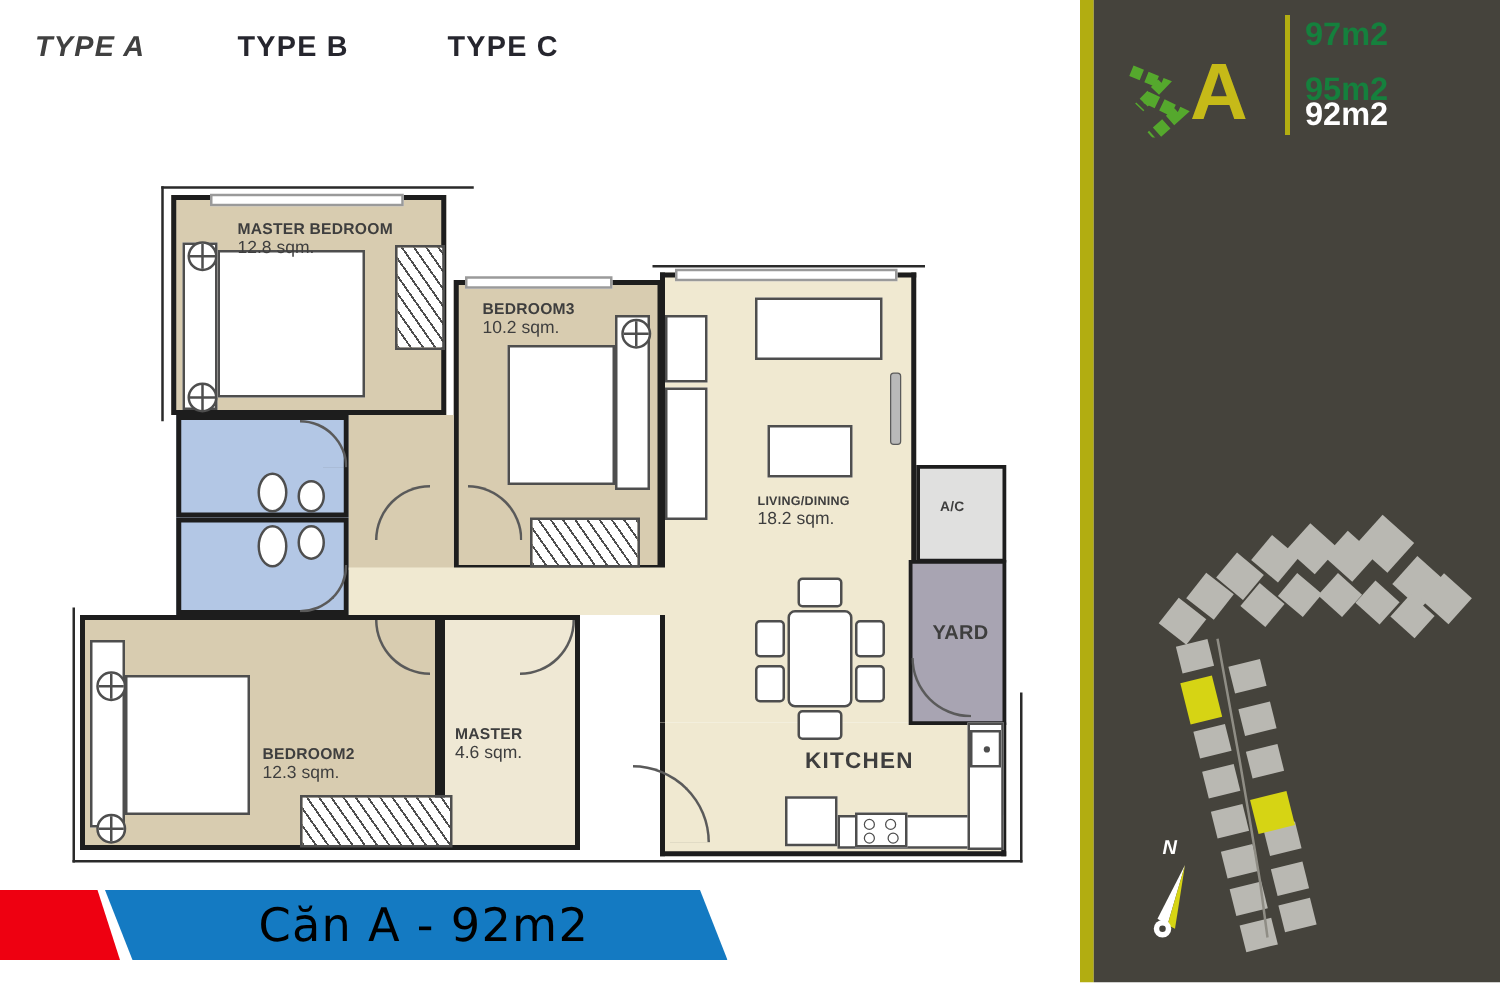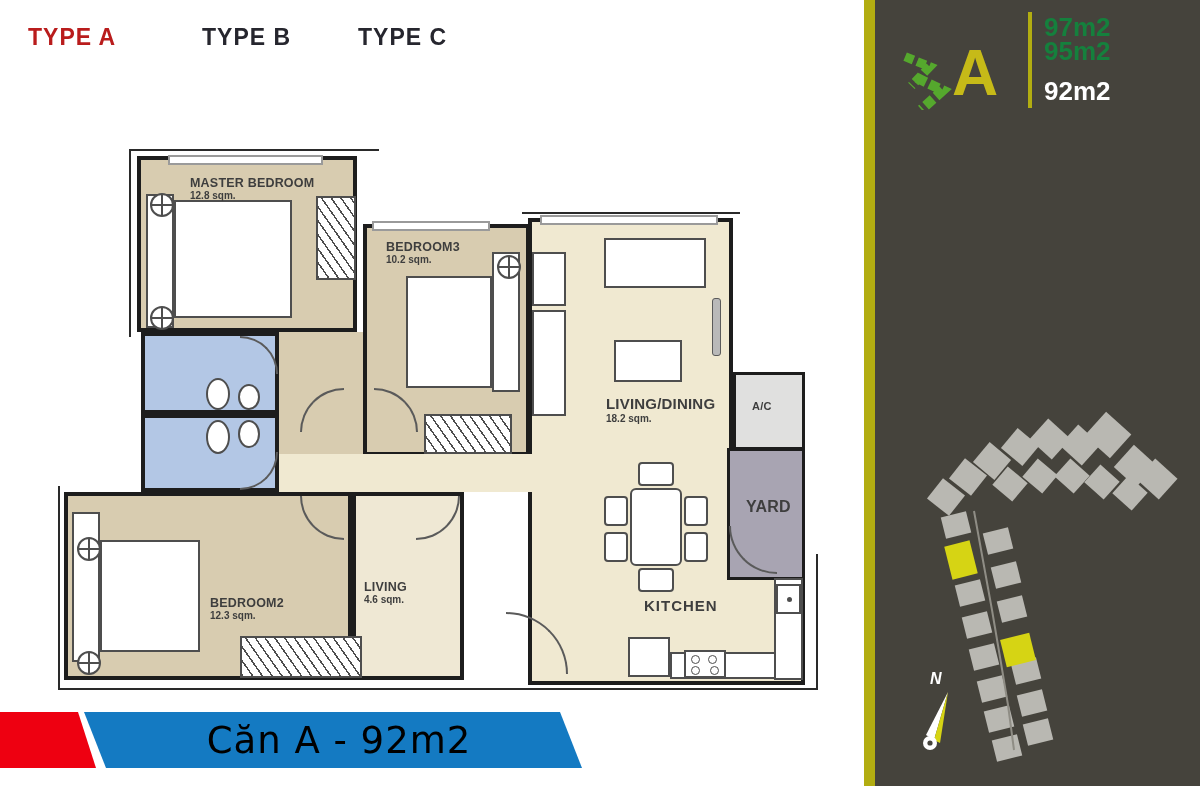--- a/index.html
+++ b/index.html
@@ -1,38 +1,38 @@
 <!DOCTYPE html>
 <html><head>
 <meta charset="utf-8">
 <style>
   html,body{margin:0;padding:0;background:#fff;}
   body{width:1200px;height:786px;position:relative;overflow:hidden;
        font-family:"Liberation Sans",sans-serif;}
   .abs{position:absolute;box-sizing:border-box;}
   
   .tab{position:absolute;top:24px;font-size:23px;font-weight:600;letter-spacing:1px;color:#26262e;cursor:pointer;}
-  .tab.active{color:#b91c1c;}
+  .tab.active{color:#404040;font-style:italic;}
   
   .room{position:absolute;box-sizing:border-box;border:4px solid #1d1d1d;z-index:1;}
   .nob{border:none;}
   .furn{position:absolute;background:#fff;border:2px solid #4e4e4e;box-sizing:border-box;z-index:3;}
   .hatch{background:repeating-linear-gradient(55deg,#4e4e4e 0 1.5px,#fff 1.5px 8px);}
   .reg{position:absolute;z-index:3;border:2px solid #4e4e4e;border-radius:50%;box-sizing:border-box;
        background:linear-gradient(#4e4e4e,#4e4e4e) center/100% 2px no-repeat,
                   linear-gradient(#4e4e4e,#4e4e4e) center/2px 100% no-repeat,#fff;}
   .arc{position:absolute;box-sizing:border-box;z-index:3;border:0 solid #5a5a5a;}
   .arc.tl{border-top-width:2px;border-left-width:2px;border-top-left-radius:100%;}
   .arc.tr{border-top-width:2px;border-right-width:2px;border-top-right-radius:100%;}
   .arc.bl{border-bottom-width:2px;border-left-width:2px;border-bottom-left-radius:100%;}
   .arc.br{border-bottom-width:2px;border-right-width:2px;border-bottom-right-radius:100%;}
   .win{position:absolute;background:#fff;border:2px solid #9a9a9a;box-sizing:border-box;z-index:4;}
   .lbl{position:absolute;z-index:5;color:#3e3e3e;line-height:1.12;}
   .lbl .nm{font-weight:bold;font-size:12.5px;display:block;letter-spacing:.2px;}
-  .lbl .ar{font-weight:bold;font-size:10px;display:block;}
+  .lbl .ar{font-weight:normal;font-size:14px;display:block;}
   .thin{position:absolute;background:#2a2a2a;z-index:0;}
   .dot{position:absolute;width:5px;height:5px;border-radius:50%;background:#4e4e4e;}
   .burner{position:absolute;width:9px;height:9px;border:1.5px solid #4e4e4e;border-radius:50%;background:#fff;box-sizing:border-box;}
   .chair{border-radius:4px;}
   
   #panel{position:absolute;left:875px;top:0;width:325px;height:786px;background:#45433c;}
   #stripe{position:absolute;left:864px;top:0;width:11px;height:786px;background:#b2ad11;}
   #bigA{position:absolute;left:952px;top:36px;font-size:64px;font-weight:bold;color:#c6ba18;z-index:6;}
   #vline{position:absolute;left:1028px;top:12px;width:4px;height:96px;background:#b2ad11;z-index:6;}
   .areaVal{position:absolute;left:1044px;font-size:26px;font-weight:bold;line-height:1;z-index:6;}
@@ -43,21 +43,21 @@
              clip-path:polygon(0 0,78px 0,96px 100%,0 100%);z-index:8;}
   #bannerBlue{position:absolute;left:84px;top:712px;width:500px;height:56px;background:#147ac2;
              clip-path:polygon(0 0,476px 0,498px 100%,22px 100%);z-index:8;
              display:flex;align-items:center;justify-content:center;}
   #bannerBlue span{color:#000000;font-family:"DejaVu Sans",sans-serif;font-size:37px;letter-spacing:1px;padding-left:10px;}
 </style>
 </head>
 <body>
 
 <div class="tab active" style="left:28px">TYPE A</div>
-<div class="tab" style="left:202px">TYPE B</div>
+<div class="tab" style="left:190px">TYPE B</div>
 <div class="tab" style="left:358px">TYPE C</div>
 
 <div class="abs" style="left:0;top:0;width:864px;height:786px;z-index:1;">
 
   <div class="thin" style="left:58px;top:688px;width:760px;height:2px;"></div>
   <div class="thin" style="left:58px;top:486px;width:2px;height:204px;"></div>
   <div class="thin" style="left:816px;top:554px;width:2px;height:136px;"></div>
   <div class="thin" style="left:129px;top:149px;width:250px;height:2px;"></div>
   <div class="thin" style="left:129px;top:149px;width:2px;height:188px;"></div>
   <div class="thin" style="left:522px;top:212px;width:218px;height:2px;"></div>
@@ -142,29 +142,29 @@
   </div>
   <div class="lbl" style="left:386px;top:240px;">
     <span class="nm">BEDROOM3</span>
     <span class="ar">10.2 sqm.</span>
   </div>
   <div class="lbl" style="left:210px;top:596px;">
     <span class="nm">BEDROOM2</span>
     <span class="ar">12.3 sqm.</span>
   </div>
   <div class="lbl" style="left:364px;top:580px;">
-    <span class="nm">LIVING</span>
+    <span class="nm">MASTER</span>
     <span class="ar">4.6 sqm.</span>
   </div>
   <div class="lbl" style="left:606px;top:396px;">
-    <span class="nm" style="font-size:15px">LIVING/DINING</span>
+    <span class="nm" style="font-size:10px">LIVING/DINING</span>
     <span class="ar">18.2 sqm.</span>
   </div>
   <div class="lbl" style="left:644px;top:598px;">
-    <span class="nm" style="font-size:15px;letter-spacing:1px">KITCHEN</span>
+    <span class="nm" style="font-size:18px;letter-spacing:1px">KITCHEN</span>
   </div>
   <div class="lbl" style="left:752px;top:400px;">
     <span class="nm" style="font-size:11px">A/C</span>
   </div>
   <div class="lbl" style="left:746px;top:498px;">
     <span class="nm" style="font-size:16px">YARD</span>
   </div>
 </div>
 
 <div id="bannerRed"></div>
@@ -176,21 +176,21 @@
 <div id="panel"></div>
 
 <svg class="abs" style="left:903px;top:50px;z-index:6;" width="50" height="60" viewBox="0 0 50 60">
   <path d="M5,4 L27,19 L5,34" fill="none" stroke="#55a82d" stroke-width="9" stroke-dasharray="9 4" transform="rotate(-12 16 19)"></path>
   <path d="M16,26 L40,42 L16,58" fill="none" stroke="#55a82d" stroke-width="10" stroke-dasharray="10 4" transform="rotate(-8 28 42)"></path>
 </svg>
 
 <div id="bigA">A</div>
 <div id="vline"></div>
 <div class="areaVal vy" style="top:14px;">97m2</div>
-<div class="areaVal vy" style="top:38px;">95m2</div>
+<div class="areaVal vy" style="top:58px;">95m2</div>
 <div class="areaVal vw" style="top:78px;">92m2</div>
 
 <svg class="abs" style="left:880px;top:405px;z-index:6;" width="300" height="365" viewBox="0 0 300 365">
   <g fill="#b9b8b2">
 
     <rect x="52" y="79" width="28" height="26" transform="rotate(38 66 92)"></rect>
     <rect x="74" y="59" width="28" height="26" transform="rotate(38 88 72)"></rect>
     <rect x="98" y="43" width="28" height="26" transform="rotate(40 112 56)"></rect>
     <rect x="126" y="29" width="28" height="26" transform="rotate(40 140 42)"></rect>
     <rect x="155" y="20" width="30" height="28" transform="rotate(42 170 34)"></rect>

